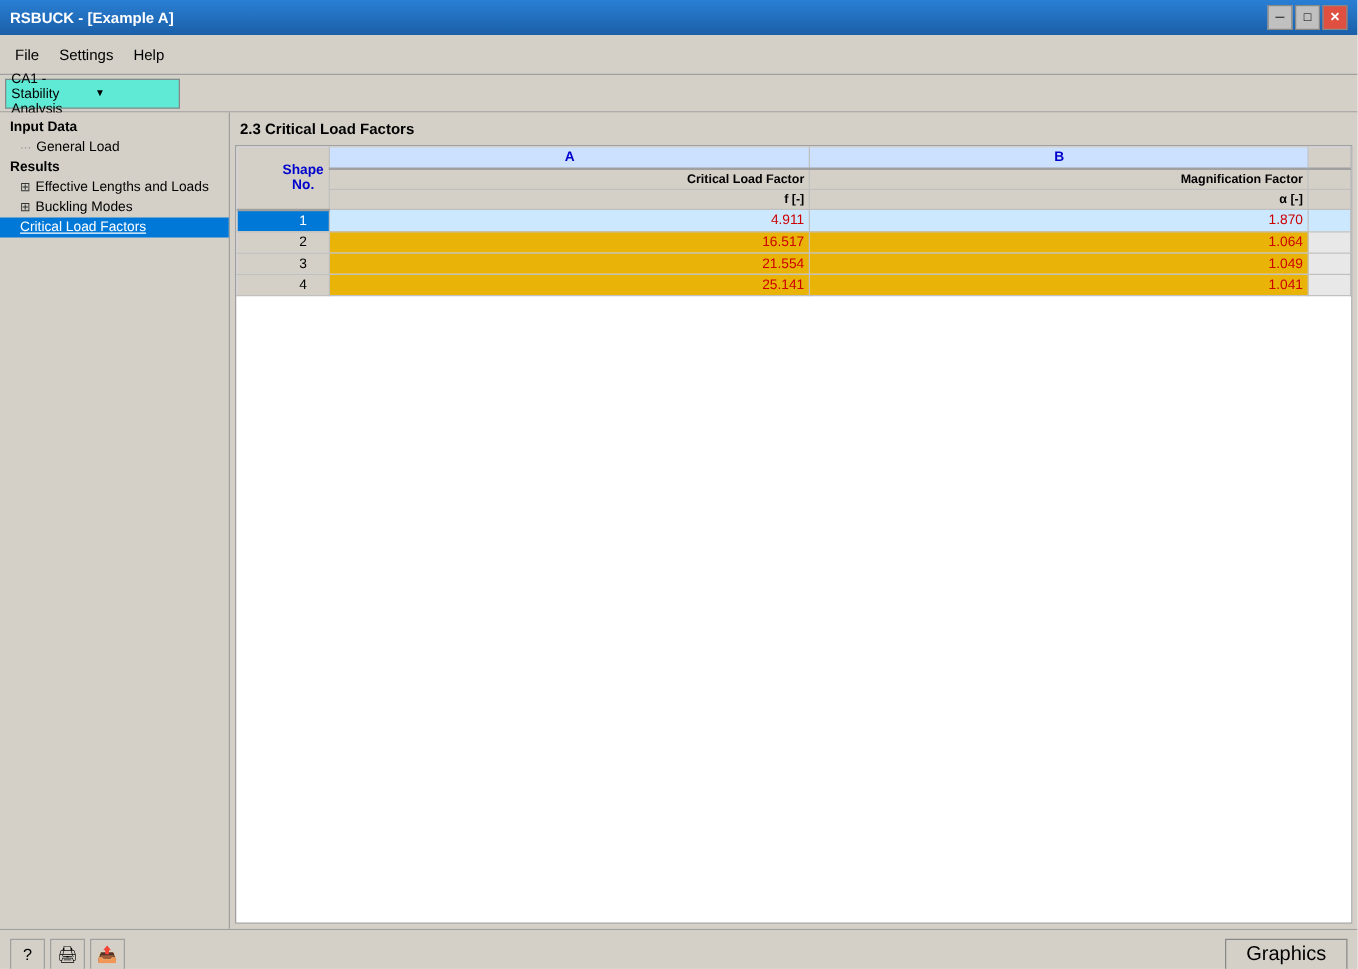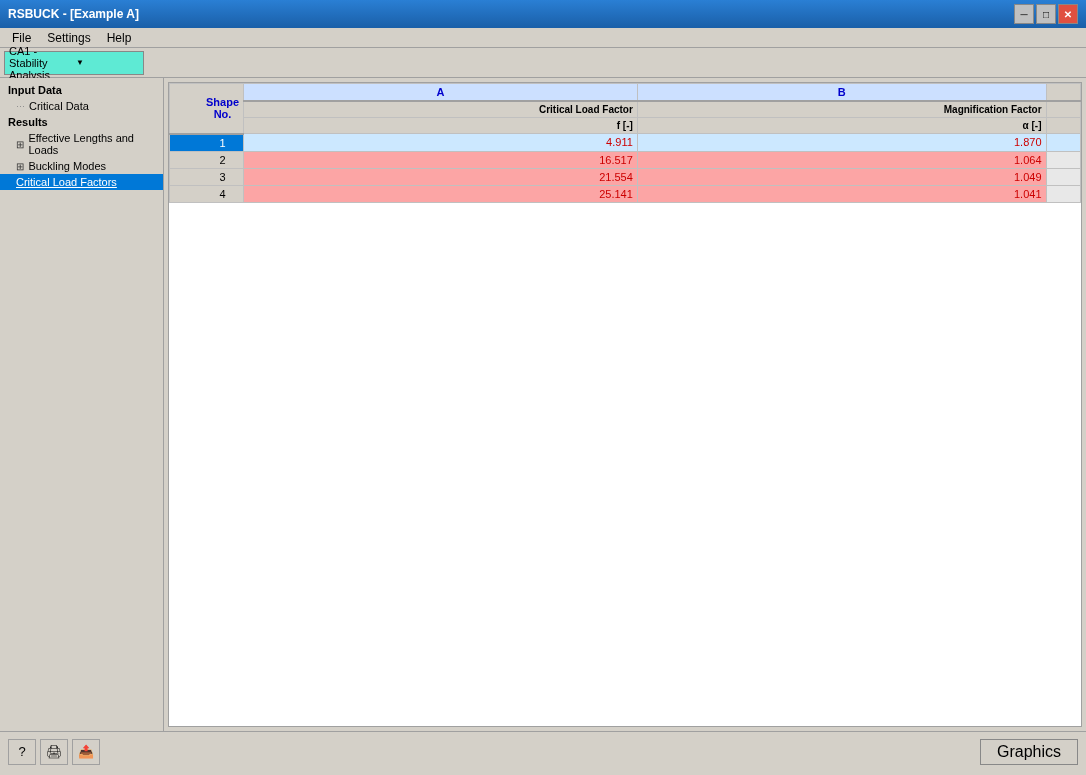--- a/index.html
+++ b/index.html
@@ -25,21 +25,21 @@
       border: 1px solid #888;
       display: flex; align-items: center; justify-content: center;
       cursor: pointer; font-size: 10px; color: #000;
     }
     .title-btn.close { background: #e05040; color: white; }
 
     
     .menu-bar {
       background: #d4d0c8;
       border-bottom: 1px solid #a0a0a0;
-      height: 20px;
+      height: 32px;
       display: flex;
       align-items: center;
       padding: 0 4px;
     }
     .menu-item {
       padding: 2px 8px;
       cursor: pointer;
       font-size: 12px;
     }
 
@@ -55,21 +55,21 @@
     }
 
     
     .main-layout {
       display: flex;
       height: calc(775px - 28px - 24px - 30px - 40px);
     }
 
     
     .left-panel {
-      width: 164px;
+      width: 184px;
       background: #d4d0c8;
       border-right: 1px solid #a0a0a0;
       padding: 4px 0;
       flex-shrink: 0;
     }
     .tree-section-header {
       font-size: 11px;
       font-weight: bold;
       padding: 2px 8px;
       color: #000;
@@ -138,21 +138,21 @@
     .shape-col {
       background: #d4d0c8;
       text-align: center;
       color: #000;
       width: 45px;
       padding-left: 36px;
     }
     .data-cell {
       text-align: right;
       color: #cc0000;
-      background: #fca5a5;
+      background: #eab308;
     }
     .row-selected td.shape-col {
       background: #0078d7;
       color: white;
     }
     .row-selected td {
       background: #cce8ff;
     }
     .empty-col {
       background: #e8e8e8;
@@ -234,37 +234,38 @@
     <span class="dropdown-arrow">▼</span>
   </div>
 </div>
 
 <div class="main-layout">
 
   <div class="left-panel">
     <div class="tree-section-header">Input Data</div>
     <div class="tree-item">
       <span class="dots">···</span>
-      <span>Critical Data</span>
+      <span>General Load</span>
     </div>
     <div class="tree-section-header">Results</div>
     <div class="tree-item">
       <span class="expand">⊞</span>
       <span>Effective Lengths and Loads</span>
     </div>
     <div class="tree-item">
       <span class="expand">⊞</span>
       <span>Buckling Modes</span>
     </div>
     <div class="tree-item selected">
       <span>Critical Load Factors</span>
     </div>
   </div>
 
   <div class="content-panel">
+    <div class="section-title">2.3 Critical Load Factors</div>
 
     <div class="table-container">
       <table>
         <thead>
           <tr class="col-header-row">
             <th class="shape-col" rowspan="3">Shape<br>No.</th>
             <th class="col-a-header">A</th>
             <th class="col-b-header">B</th>
             <th class="empty-col"></th>
           </tr>

